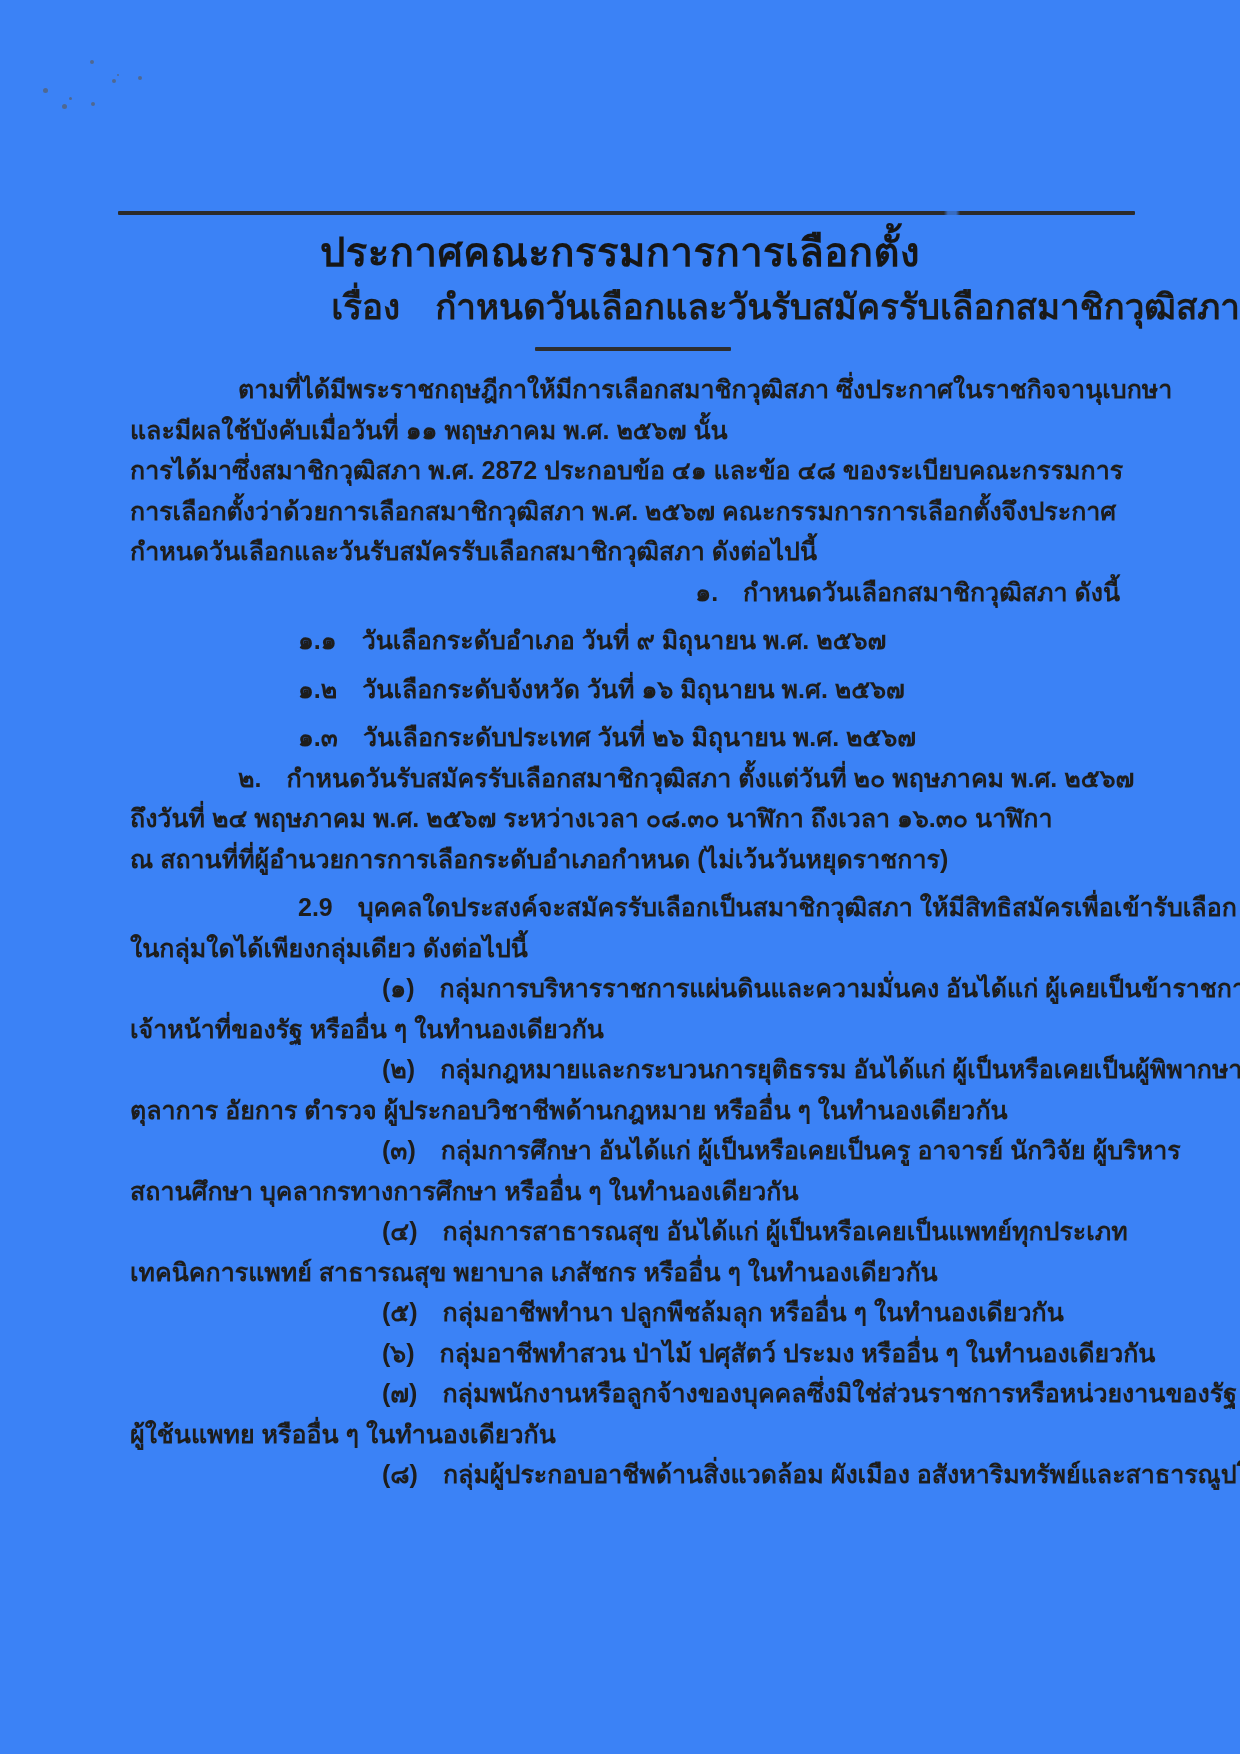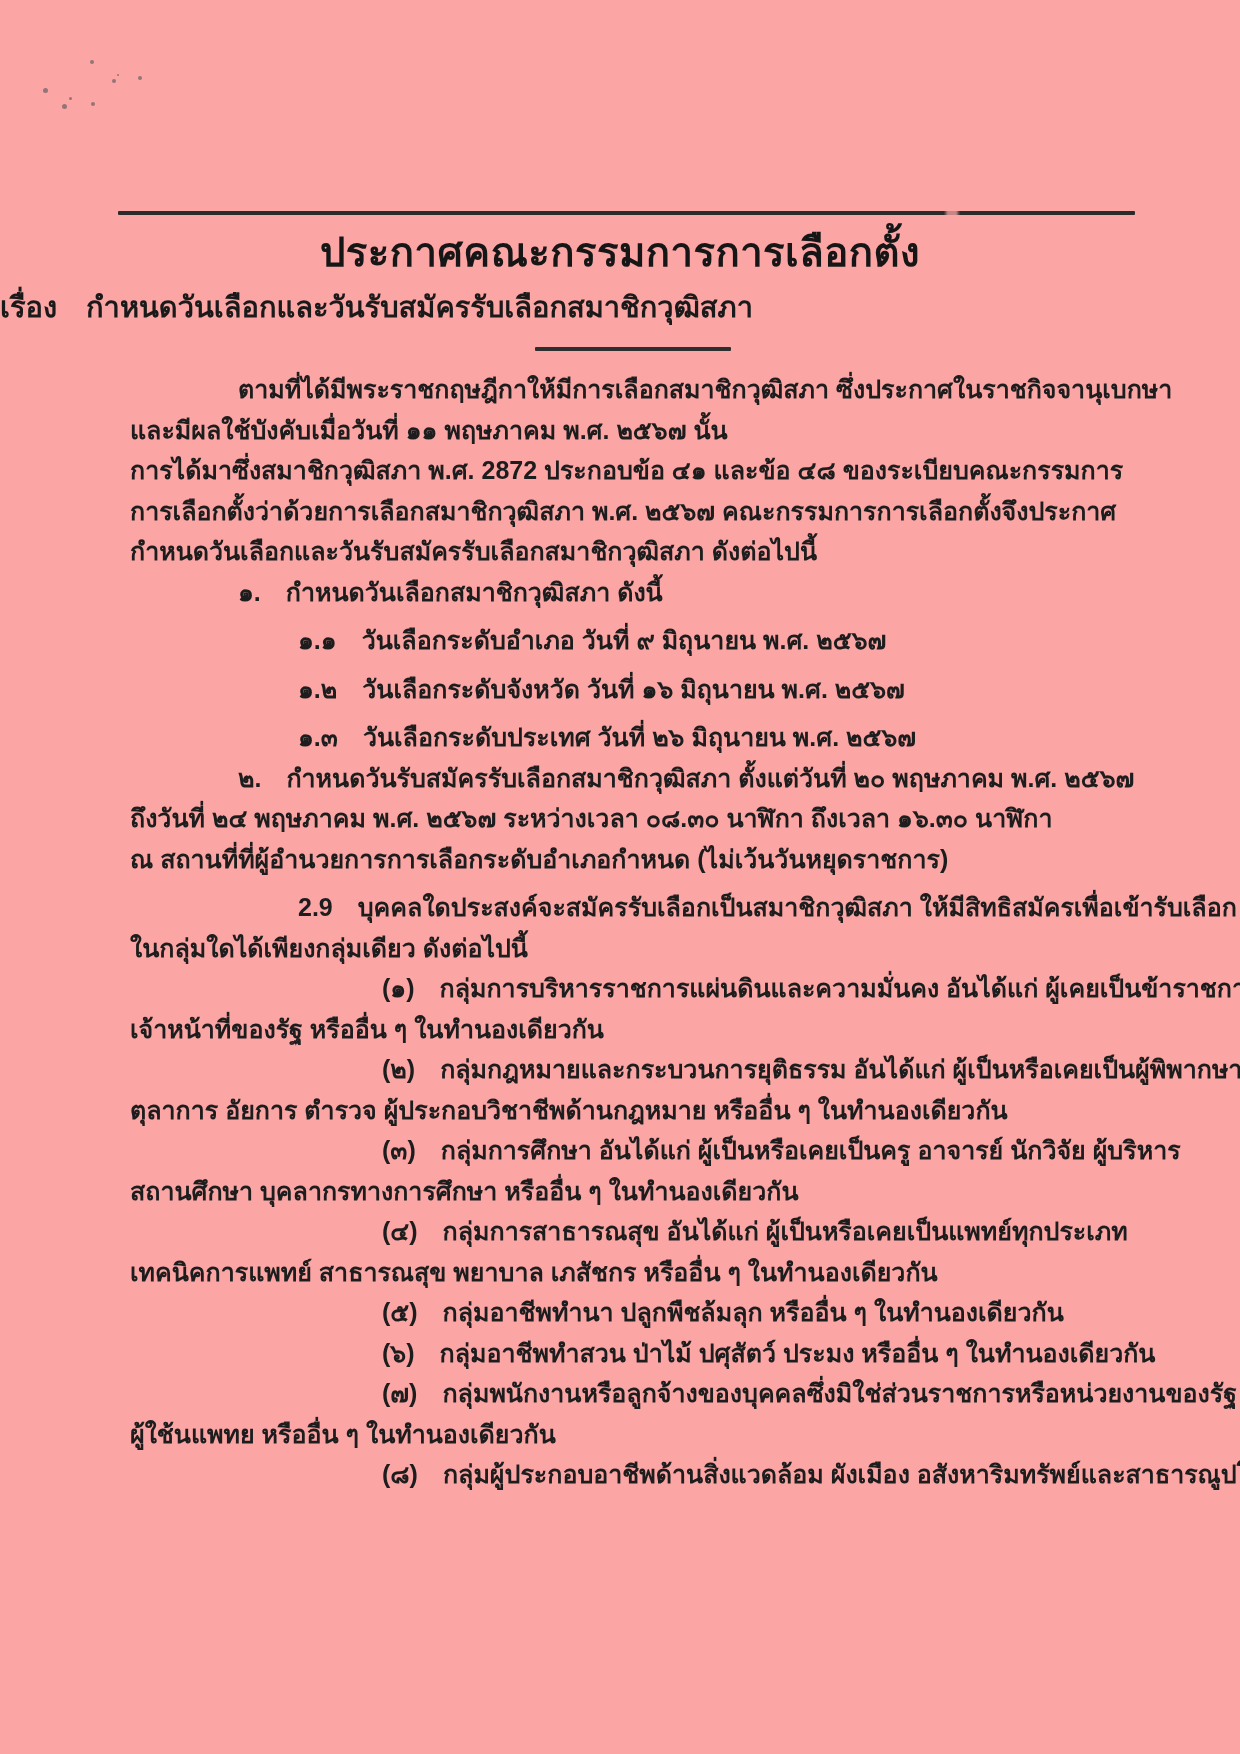--- a/index.html
+++ b/index.html
@@ -5,21 +5,21 @@
 <style>
   html, body {
     margin: 0;
     padding: 0;
     background: #ffffff;
   }
   .page {
     position: relative;
     width: 1240px;
     height: 1754px;
-    background: #fca5a5;
+    background: #3b82f6;
     overflow: hidden;
     font-family: "Liberation Sans", "DejaVu Sans", sans-serif;
     color: #1d1d1d;
   }
   
   .speck {
     position: absolute;
     border-radius: 50%;
     background: #5a5a5a;
     opacity: 0.65;
@@ -47,22 +47,22 @@
     font-weight: 700;
     letter-spacing: 0.5px;
     line-height: 56px;
     color: #161616;
   }
   .doc-subject {
     position: absolute;
     left: 0;
     top: 286px;
     width: 100%;
-    text-align: left;
-    font-size: 29px;
+    text-align: right;
+    font-size: 35px;
     font-weight: 700;
     line-height: 42px;
     color: #1a1a1a;
   }
   
   .subject-rule {
     position: absolute;
     left: 535px;
     top: 347px;
     width: 196px;
@@ -76,21 +76,21 @@
     top: 369px;
     width: 990px;
     font-size: 25px;
     font-weight: 600;
     color: #1d1d1d;
   }
   .ln {
     line-height: 40.5px;
     white-space: nowrap;
   }
-  .indent-para  { padding-left: 108px; }  
+  .indent-para  { padding-left: 108px; text-align: right; }  
   .indent-sub   { padding-left: 168px; margin-top: 8px; }  
   .indent-group { padding-left: 252px; }  
 </style>
 </head>
 <body>
 
 <div class="page">
 
   <div class="speck" style="left:43px;  top:88px;  width:5px; height:5px;"></div>
   <div class="speck" style="left:62px;  top:104px; width:5px; height:5px;"></div>

